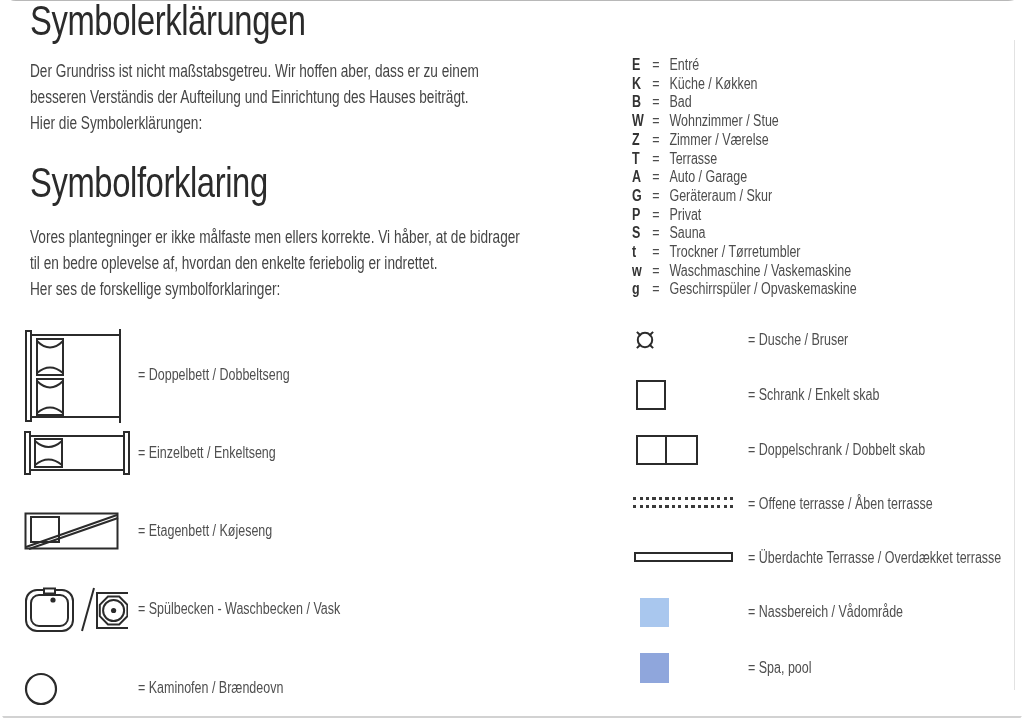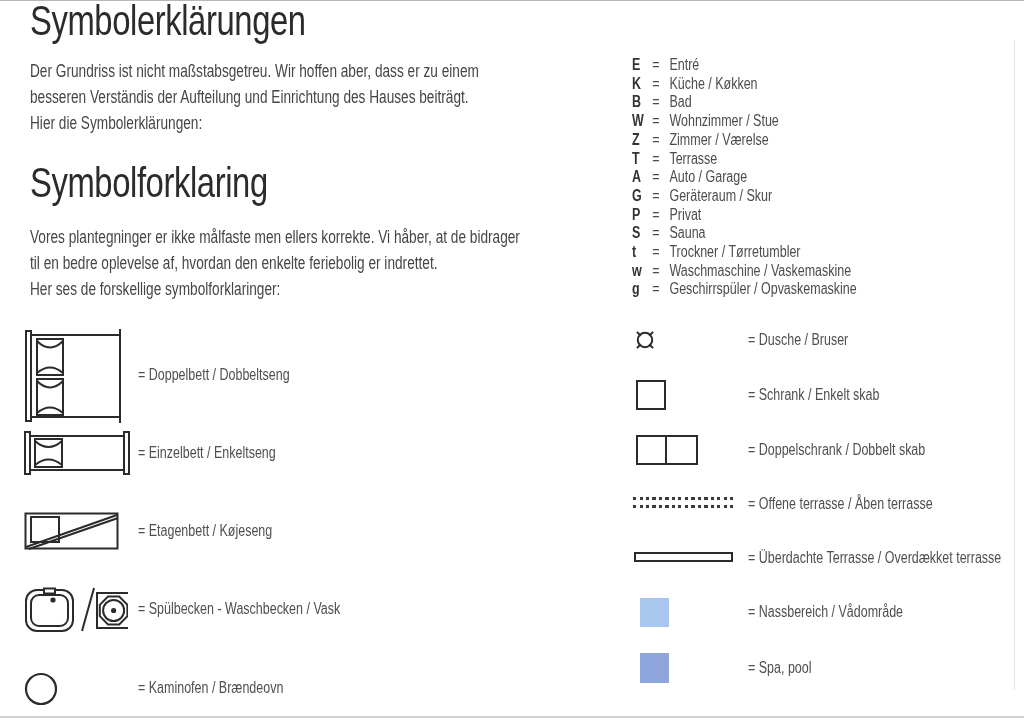--- a/index.html
+++ b/index.html
@@ -1,18 +1,18 @@
 <!DOCTYPE html>
 <html><head>
 <meta charset="utf-8">
 <style>
   html,body{margin:0;padding:0;background:#fff;}
   .page{
     position:relative;width:1024px;height:724px;background:#ffffff;overflow:hidden;
-    font-family:"Liberation Sans","DejaVu Sans",sans-serif;color:#444;
+    font-family:"Liberation Sans","DejaVu Sans",sans-serif;color:#444;border-radius:16px;
   }
   .edge-top{position:absolute;top:0;left:0;width:1024px;height:1px;background:#b8b8b8;}
   .edge-bottom{position:absolute;top:716px;left:0;width:1024px;height:2px;background:#d2d2d2;}
   .edge-right{position:absolute;top:40px;right:9px;width:1px;height:650px;background:#e2e2e2;}
 
   .cond{transform:scaleX(0.78);transform-origin:0 0;}
   .h1{
     position:absolute;left:30px;font-size:42px;line-height:50px;
     color:#2b2b2b;letter-spacing:-0.5px;white-space:nowrap;font-weight:400;
   }

